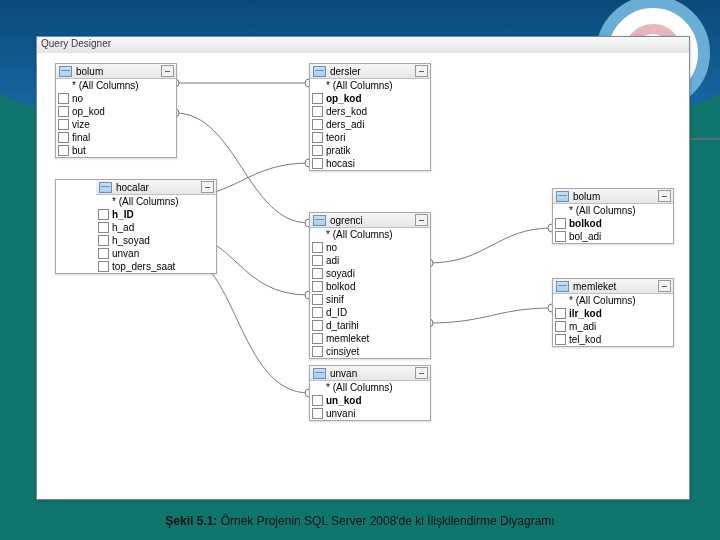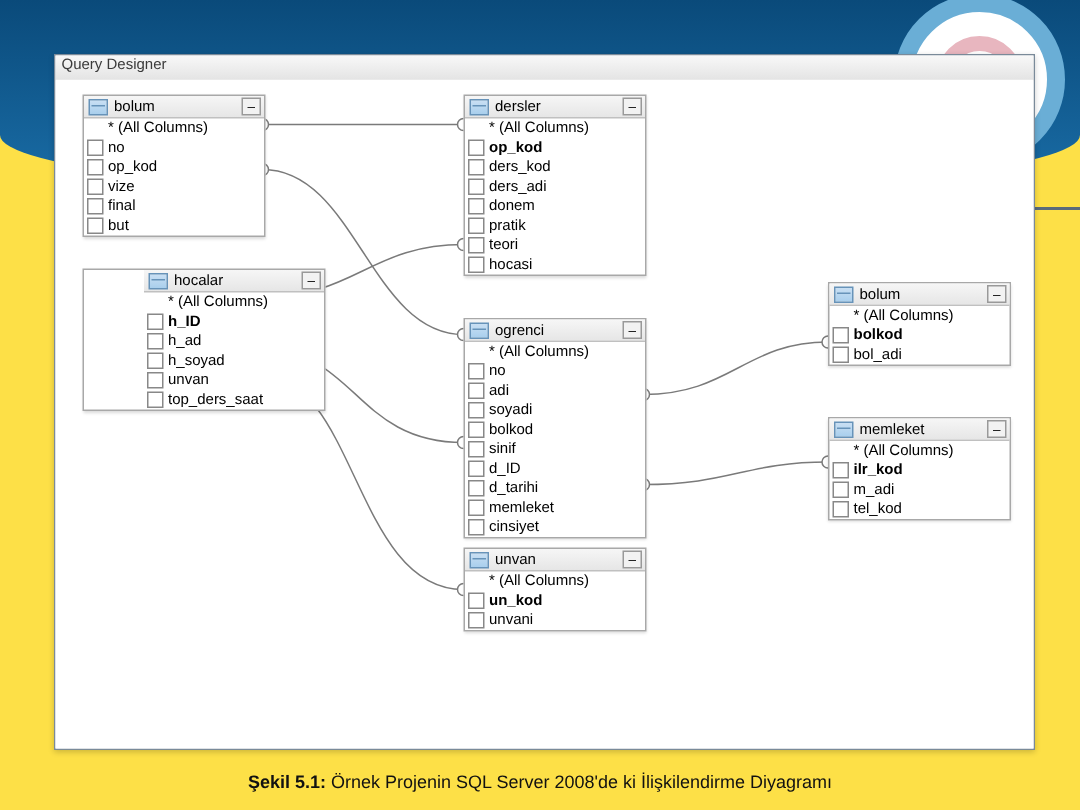--- a/index.html
+++ b/index.html
@@ -1,16 +1,16 @@
 <!DOCTYPE html>
 <html><head>
 <meta charset="utf-8">
 <style>
 body{margin:0;font-family:Tahoma,Verdana,sans-serif;font-size:11px;width:720px;height:540px;position:relative;background:#fff;overflow:hidden}
-.slide{position:absolute;inset:0;background:#fde047}
+.slide{position:absolute;inset:0;background:#0f766e}
 .bg-top{position:absolute;top:0;left:0;right:0;height:130px;background:linear-gradient(180deg,#0a4a7a 0%,#1a6ea8 100%);border-bottom-left-radius:50% 40px;border-bottom-right-radius:50% 40px}
 .circle{position:absolute;width:90px;height:90px;border-radius:50%;right:10px;top:-4px;background:#fff;border:12px solid #6aaed6;z-index:1}
 .circle::after{content:"";position:absolute;inset:16px;border-radius:50%;border:10px solid #e8b6bf}
 .hr{position:absolute;top:138px;left:380px;right:0;height:2px;background:#5a6b7a}
 .shot{position:absolute;top:36px;left:36px;width:652px;height:462px;background:#fff;border:1px solid #7a8a99;box-shadow:0 1px 4px rgba(0,0,0,.2);z-index:5}
 .titlebar{height:14px;background:linear-gradient(#f8f8f8,#e4e4e4);border-bottom:1px solid #b7b7b7;padding:1px 4px;color:#3a3a3a;font-size:10px}
 .canvas{position:absolute;top:16px;left:0;right:0;bottom:0;background:#fff}
 .tbl{position:absolute;width:120px;background:#fff;border:1px solid #a8a8a8;box-shadow:0 1px 2px rgba(0,0,0,.15);font-size:10px}
 .tbl .hdr{height:14px;background:linear-gradient(#f6f6f6,#e6e6e6);border-bottom:1px solid #c0c0c0;display:flex;align-items:center;padding:0 3px;position:relative}
 .tbl .hdr .ic{width:11px;height:9px;background:linear-gradient(#c9dff3,#a9cfed);border:1px solid #6793b9;margin-right:4px;position:relative}
@@ -146,29 +146,25 @@
               <li class="">
                 <span class="cb"></span>
                 <span style="">ders_kod</span>
               </li>
               <li class="">
                 <span class="cb"></span>
                 <span style="">ders_adi</span>
               </li>
               <li class="">
                 <span class="cb"></span>
-                <span style="">donem</span>
+                <span style="">teori</span>
               </li>
               <li class="">
                 <span class="cb"></span>
                 <span style="">pratik</span>
-              </li>
-              <li class="">
-                <span class="cb"></span>
-                <span style="">teori</span>
               </li>
               <li class="">
                 <span class="cb"></span>
                 <span style="">hocasi</span>
               </li>
             </ul>
           </div>
           <div class="tbl" style="left: 272px; top: 148px; margin-top: 11px;">
             <div class="hdr">
               <span class="ic"></span>

